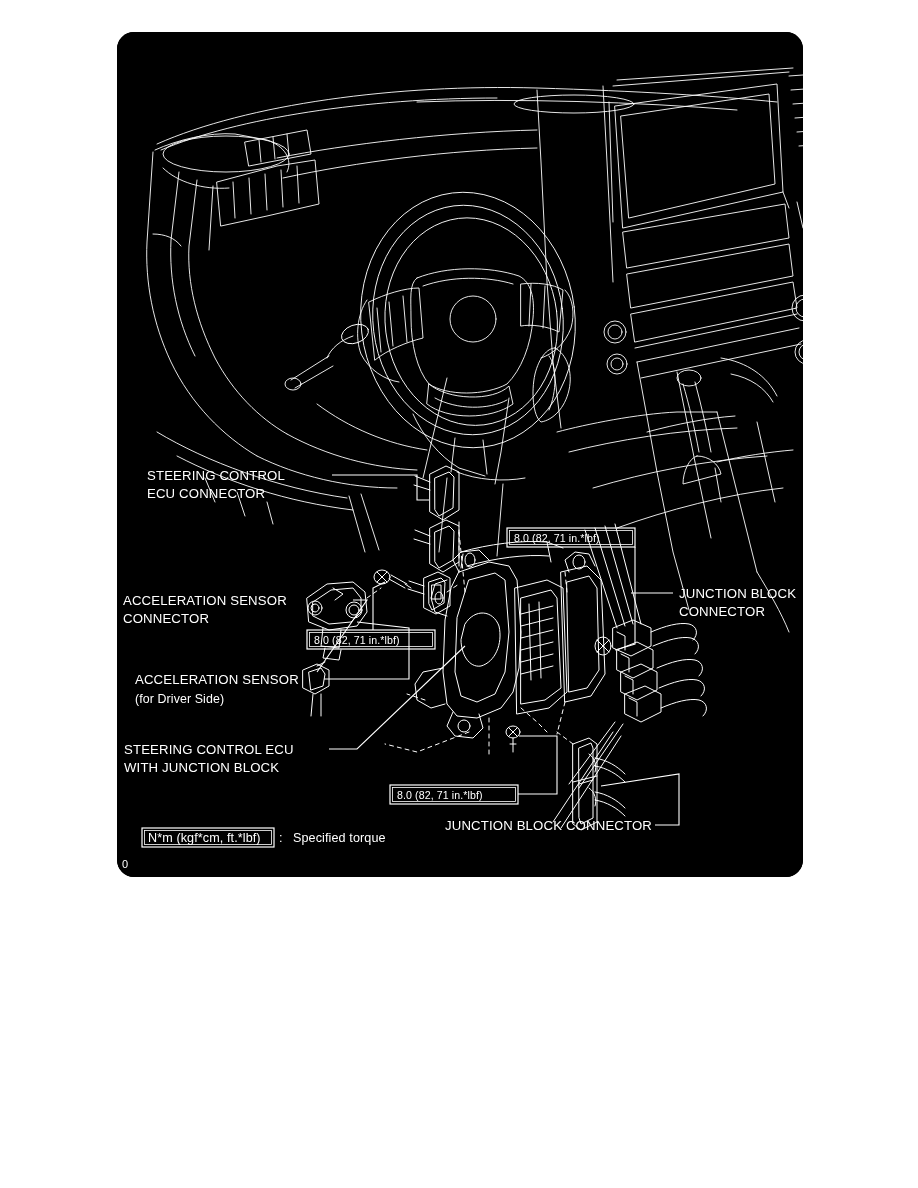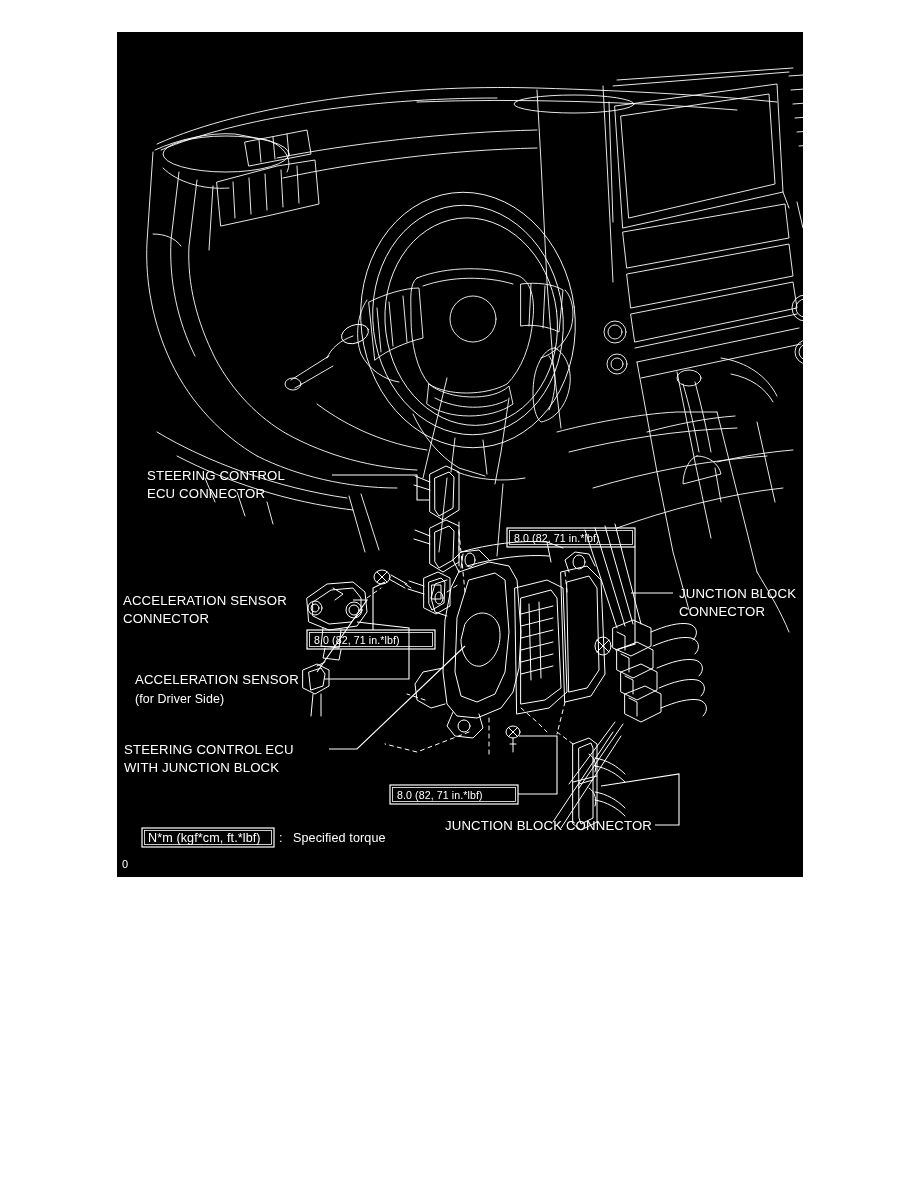--- a/index.html
+++ b/index.html
@@ -22,20 +22,21 @@
     background: #ffffff;
   }
   #figure-panel {
     position: absolute;
     left: 117px;
     top: 32px;
     width: 686px;
     height: 845px;
     background: #000000;
     overflow: hidden;
+    border-radius: 17px;
   }
   #figure-svg {
     position: absolute;
     left: 0; top: 0;
     width: 686px;
     height: 845px;
   }
   .page-num {
     position: absolute;
     left: 122px;

